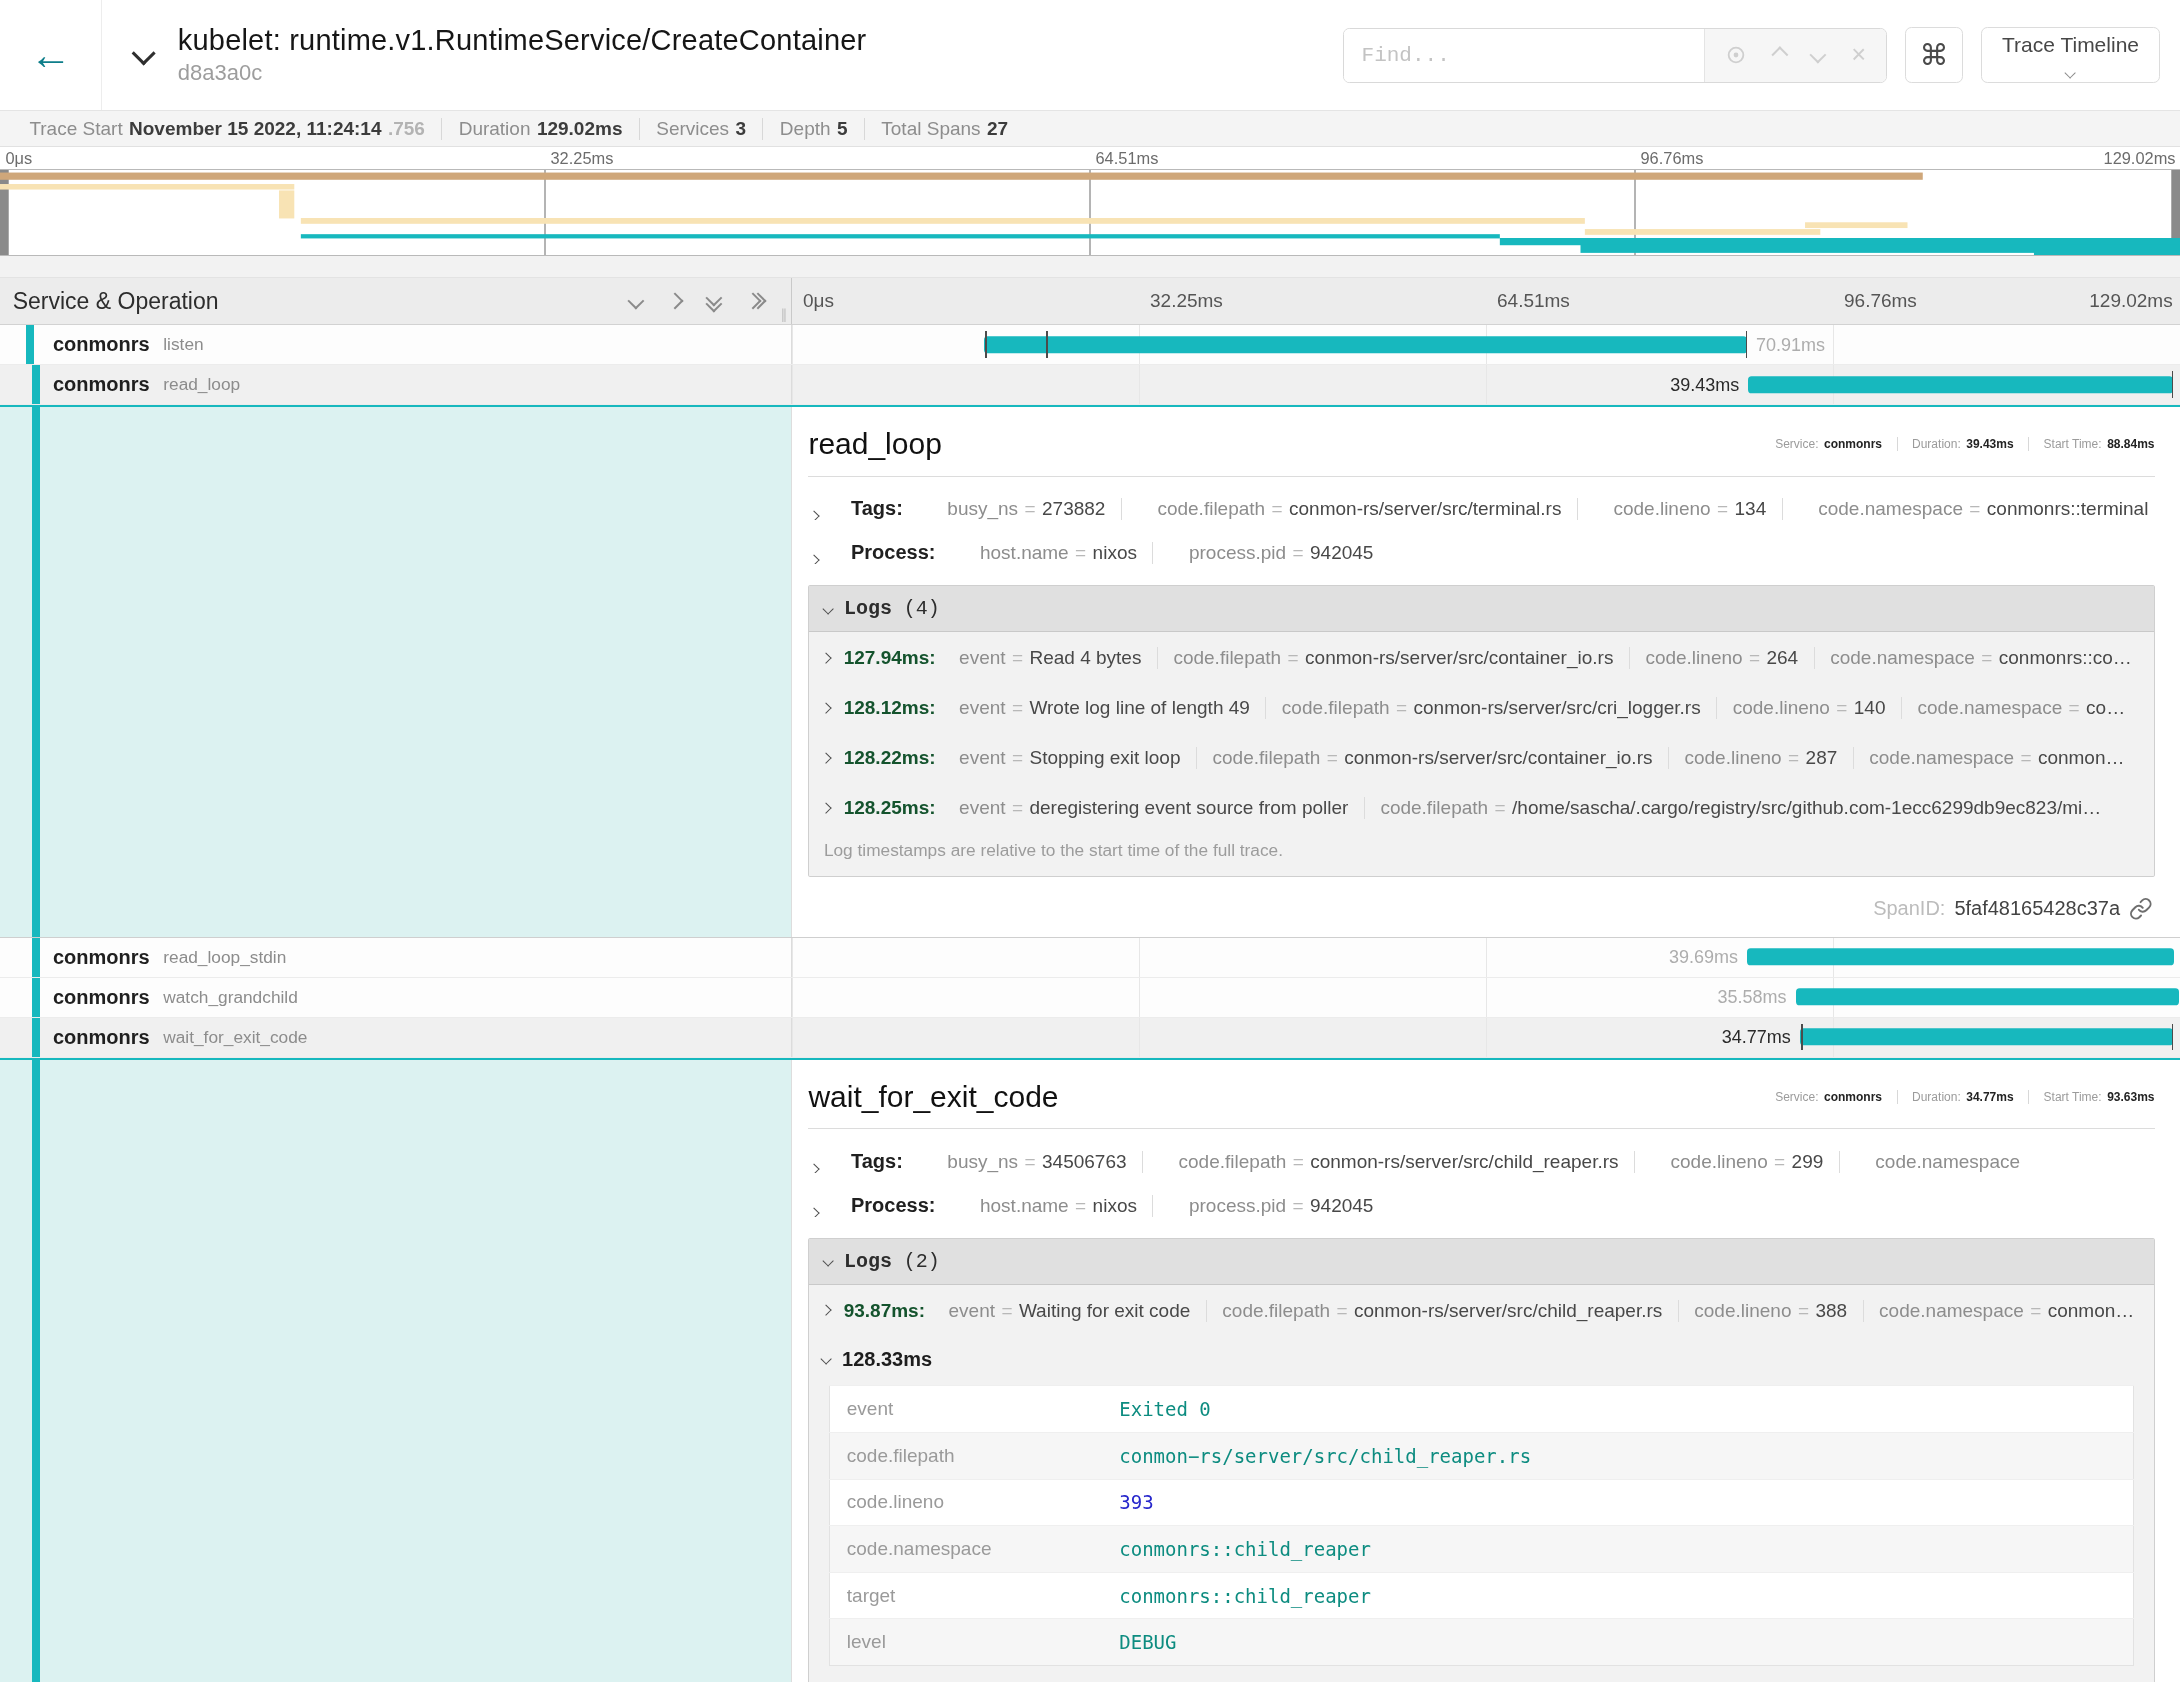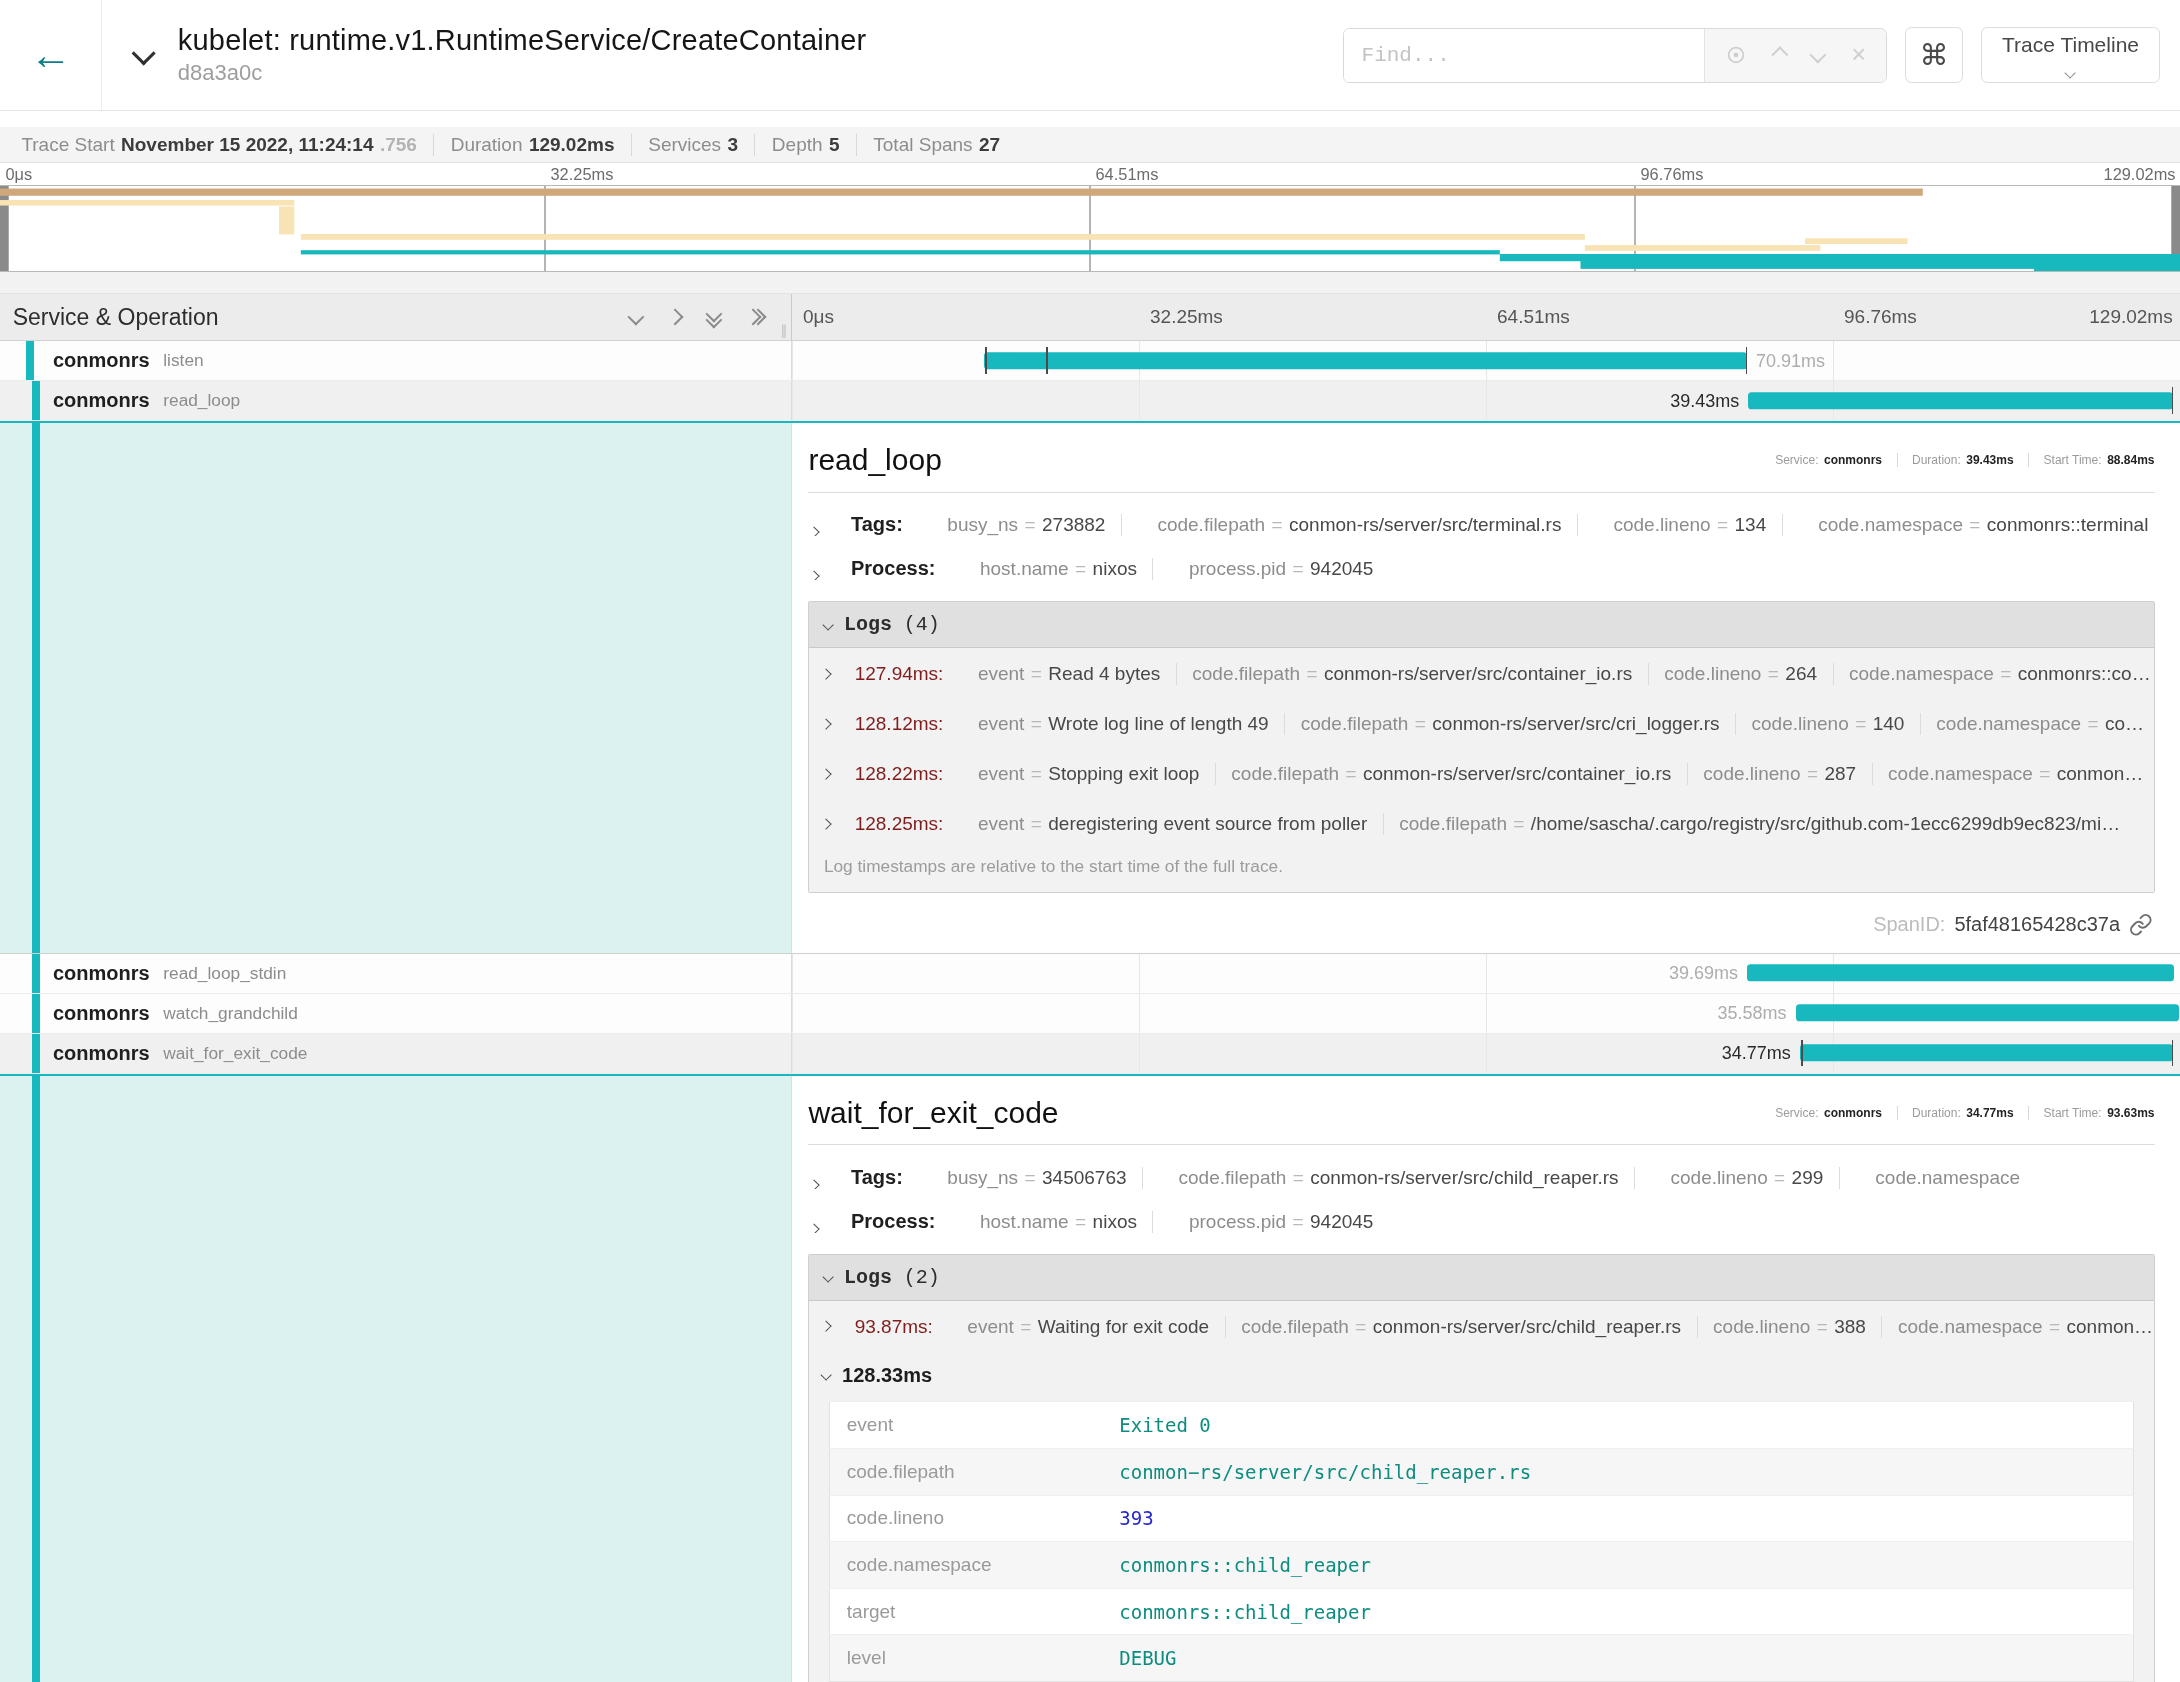--- a/index.html
+++ b/index.html
@@ -37,21 +37,21 @@
               padding:0 20px; color:#cfcfcf; }
   .findbtns .xic { font-size:25.5px; line-height:1; }
   .sqbtn { height:56px; border:0.9px solid #dcdcdc; border-radius:6.4px; background:#fff; cursor:pointer;
            display:flex; align-items:center; justify-content:center; }
   .kbd { width:58px; font-size:29px; color:#4a4a4a; }
   .viewbtn { padding:4px 20px; font-size:21px; color:#474747; gap:12.7px;flex-direction:column; }
   .viewbtn .cv { color:#8a8a8a; }
 
   
   .summary { height:36px; background:#f4f4f4; border-bottom:0.9px solid #e1e1e1; display:flex; align-items:center;
-             padding-left:5px; font-size:19px; color:#8d8d8d;margin-top:16px; }
+             padding-left:13px; font-size:19px; color:#8d8d8d; }
   .sum-item { padding:0 16.4px; border-right:0.9px solid #d8d8d8; line-height:22px; white-space:nowrap; }
   .sum-item:last-child { border-right:none; }
   .sum-item b { color:#3c3c3c; font-weight:700; margin-left:6.4px; }
   .sum-item .frac { color:#b3b3b3; font-weight:700; }
 
   
   .axisrow { position:relative; height:22px; font-size:16.4px; color:#6c6c6c; }
   .axisrow span { position:absolute; top:1.8px; }
   .ax0 { left:5.5px; } .ax1 { left:calc(25% + 5.5px); } .ax2 { left:calc(50% + 5.5px); }
   .ax3 { left:calc(75% + 5.5px); } .ax4 { right:4.5px; }
@@ -112,21 +112,21 @@
 
   .logsbox { border:0.9px solid #cfcfcf; background:#f2f2f2; margin:14.5px 0 7.3px; border-radius:1.8px; }
   .logshead { background:#e0e0e0; border-bottom:0.9px solid #c9c9c9; padding:11px 14.5px; font-size:20px;
               display:flex; align-items:center; gap:11.8px; color:#2d2d2d; cursor:pointer;font-family:Liberation Mono, monospace; }
   .logshead b { font-weight:700; }
   .logshead .cv { color:#4d4d4d; }
   .logcount { color:#2d2d2d; }
   .logrow { display:flex; align-items:center; white-space:nowrap; overflow:hidden; padding:14.5px 9px 13.6px;
             font-size:19px; cursor:pointer; }
   .logrow .cv { color:#4d4d4d; margin:0 5.5px 0 3.6px; }
-  .logts { color:#7f1d1d; font-weight:400; margin:0 19px; }
+  .logts { color:#14532d; font-weight:700; margin:0 8px; }
   .sublog { display:flex; align-items:center; gap:11.8px; padding:12.7px 12.7px 11px; font-size:20px; cursor:pointer; }
   .sublog .cv { color:#4d4d4d; }
   .sublog b { font-weight:700; color:#1d1d1d; }
   .kvt { width:calc(100% - 40px); margin:3.6px 20px 12.7px; border-collapse:collapse; background:#fff;
          border:0.9px solid #e2e2e2; font-size:19px; }
   .kvt tr:nth-child(even) { background:#f6f6f6; }
   .kvt td { padding:11.8px 16.4px; border-top:0.9px solid #efefef; }
   .kvt td.k { width:273px; color:#9a9a9a; }
   .kvt td.v { font-family:"DejaVu Sans Mono","Liberation Mono",monospace; }
   .v-str { color:#0d8c80; }

